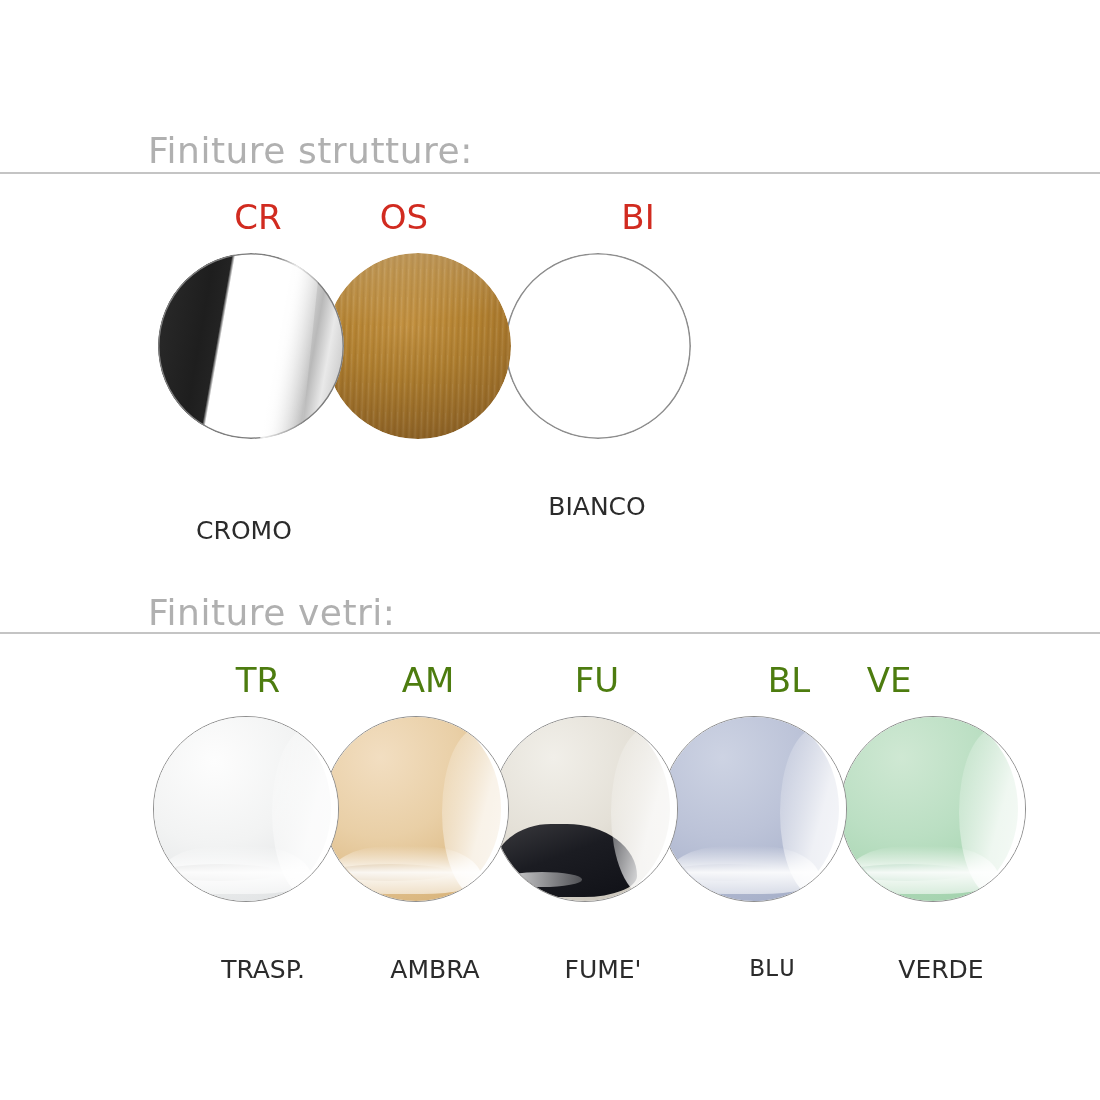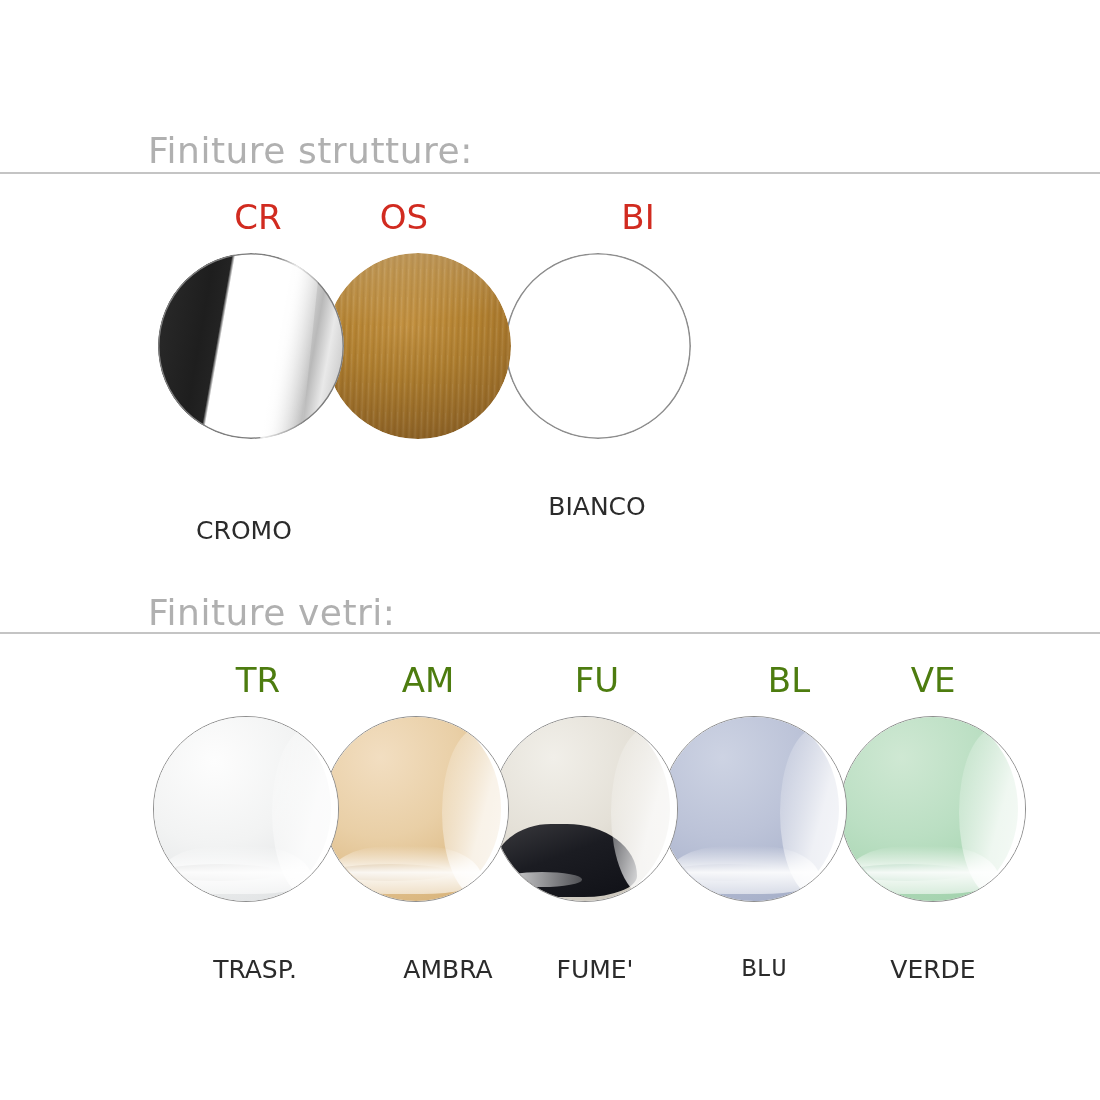--- a/index.html
+++ b/index.html
@@ -60,21 +60,21 @@
   .swatch-label {
     position: absolute;
     font-size: 25px;
     color: #2b2b2b;
     text-align: center;
     white-space: nowrap;
     transform: translateX(-50%);
     line-height: 1.18;
   }
   .swatch-label.struct { top: 492px; }
-  .swatch-label.glass  { top: 955px; }
+  .swatch-label.glass  { top: 955px; margin-left: 8px; }
 
   
   .swatch {
     position: absolute;
     border-radius: 50%;
     overflow: hidden;
   }
 
   
   .swatch.struct {
@@ -251,21 +251,21 @@
   <div class="swatch-label struct" style="left:244px;margin-top:24px;">CROMO</div>
   <div class="swatch-label struct" style="left:597px;">BIANCO</div>
 
   <div class="section-heading" id="heading-vetri">Finiture vetri:</div>
   <div class="rule" id="rule-vetri"></div>
 
   <div class="code glass" style="left:258px;">TR</div>
   <div class="code glass" style="left:428px;">AM</div>
   <div class="code glass" style="left:597px;">FU</div>
   <div class="code glass" style="left:765px;margin-left:24px;">BL</div>
-  <div class="code glass" style="left:933px;">VE</div>
+  <div class="code glass" style="left:889px;">VE</div>
 
   <div class="swatch glass" style="left:153px; z-index:5;">
     <div class="glass-blob g-trasp"></div>
     <div class="base-rim rim-trasp"></div>
     <div class="glass-crescent"></div>
     <div class="glass-sheen"></div>
   </div>
 
   <div class="swatch glass" style="left:323px; z-index:4;">
     <div class="glass-blob g-ambra"></div>
@@ -288,18 +288,18 @@
   </div>
 
   <div class="swatch glass" style="left:840px; z-index:1;">
     <div class="glass-blob g-verde"></div>
     <div class="base-rim rim-verde"></div>
     <div class="glass-crescent"></div>
     <div class="glass-sheen"></div>
   </div>
 
   <div class="swatch-label glass" style="left:255px;">TRASP.</div>
-  <div class="swatch-label glass" style="left:448px;">AMBRA</div>
+  <div class="swatch-label glass" style="left:427px;">AMBRA</div>
   <div class="swatch-label glass" style="left:595px;">FUME'</div>
   <div class="swatch-label glass" style="left:764px;font-family:Liberation Mono, monospace;">BLU</div>
   <div class="swatch-label glass" style="left:933px;">VERDE</div>
 
 </div>
 
 </body></html>

